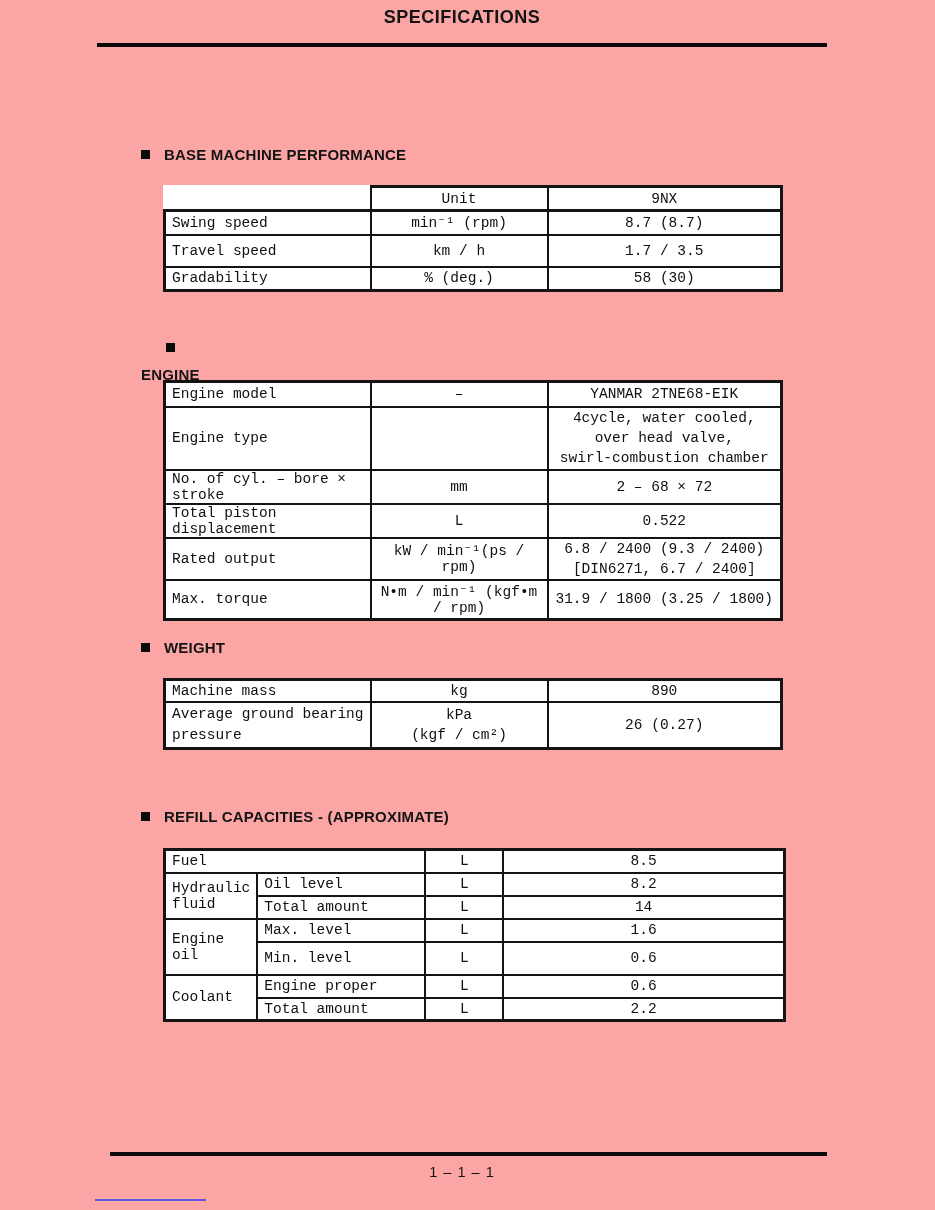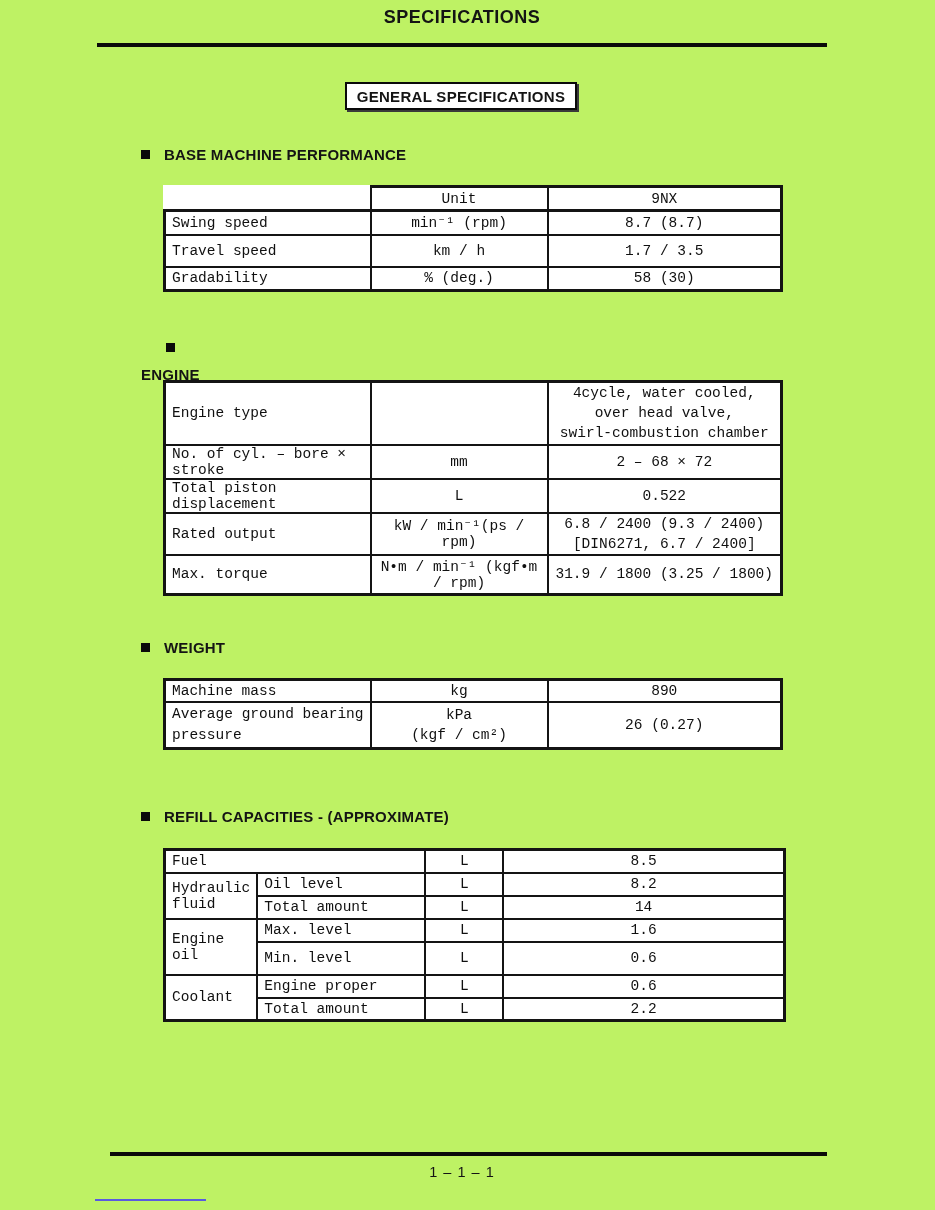--- a/index.html
+++ b/index.html
@@ -1,19 +1,19 @@
 <!DOCTYPE html>
 <html><head>
 <meta charset="utf-8">
 <style>
   html,body{margin:0;padding:0;background:#e8e8e8;}
   .page{
     position:relative;
     width:935px;height:1210px;
-    background:#bef264;
+    background:#fca5a5;
     font-family:"Liberation Sans", sans-serif;
     color:#141414;
     overflow:hidden;
   }
   .page-title{
     position:absolute;left:97px;top:7px;width:730px;
     text-align:center;font-size:18px;font-weight:bold;letter-spacing:.5px;
   }
   .rule{position:absolute;background:#0a0a0a;}
   .rule-top{left:97px;top:43px;width:730px;height:4px;}
@@ -63,23 +63,20 @@
   .blue-line{position:absolute;left:95px;top:1199px;width:111px;height:2px;background:#5a5ae0;}
 </style>
 </head>
 <body>
 
 <div class="page">
 
   <div class="page-title">SPECIFICATIONS</div>
   <div class="rule rule-top"></div>
 
-  <div class="spec-box">
-    <span>GENERAL SPECIFICATIONS</span>
-  </div>
 
   <div class="sec-heading sh-base">
     <span class="bullet"></span>
     <span>BASE MACHINE PERFORMANCE</span>
   </div>
 
   <table class="spec-table t1">
     <colgroup>
         <col style="width:206px">
         <col style="width:177px">
@@ -114,20 +111,25 @@
     <span>ENGINE</span>
   </div>
 
   <table class="spec-table outer t2">
     <colgroup>
         <col style="width:206px">
         <col style="width:177px">
         <col style="width:234px">
       </colgroup>
     <tbody>
+        <tr style="height:25px">
+      <td class="lbl">Engine model</td>
+      <td class="ctr">–</td>
+      <td class="ctr">YANMAR 2TNE68-EIK</td>
+    </tr>
     <tr style="height:63px">
       <td class="lbl">Engine type</td>
       <td class="ctr"></td>
       <td class="ctr ml">4cycle, water cooled,
 over head valve,
 swirl-combustion chamber</td>
     </tr>
     <tr style="height:22px">
       <td class="lbl">No. of cyl. – bore × stroke</td>
       <td class="ctr">mm</td>

